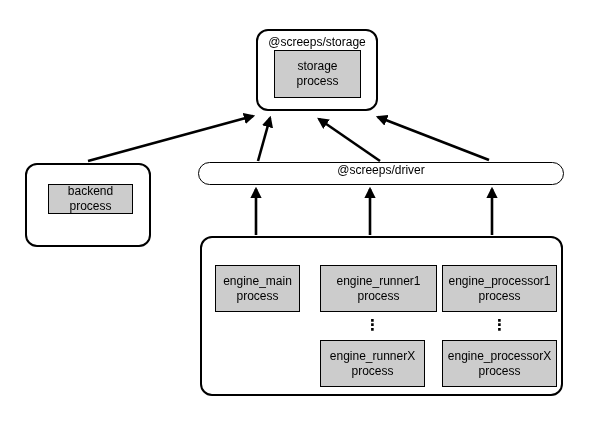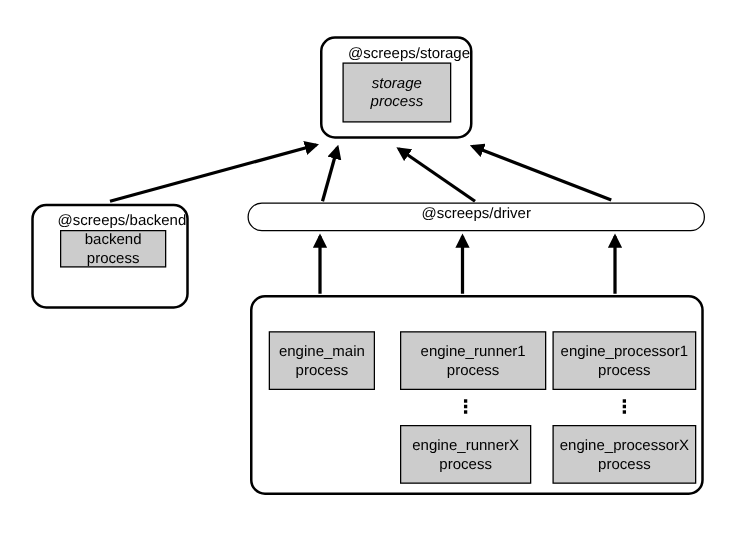--- a/index.html
+++ b/index.html
@@ -29,21 +29,21 @@
     position: absolute;
     background: var(--node-fill);
     border: 2px solid var(--node-stroke);
     border-radius: 12px;
   }
   .node-title {
     position: absolute;
     top: 4px;
     left: 0;
     width: 100%;
-    text-align: right;
+    text-align: center;
     font-size: 12px;
     line-height: 14px;
     color: var(--text);
   }
   .proc {
     position: absolute;
     background: var(--process-fill);
     border: 1.4px solid var(--process-stroke);
     display: flex;
     align-items: center;
@@ -84,26 +84,25 @@
   .arrow { stroke: var(--arrow); stroke-width: 2.6; }
   .arrowhead-shape { fill: var(--arrow); }
 </style>
 </head>
 <body>
 
 <div id="canvas">
 
   <div class="node" style="left:256px; top:29px; width:122px; height:82px;">
     <div class="node-title">@screeps/storage</div>
-    <div class="proc" style="left:16px; top:19px; width:87px; height:48px;font-style:italic;">storage
+    <div class="proc" style="left:16px; top:19px; width:87px; height:48px;">storage
 process</div>
   </div>
 
   <div class="node" style="left:25px; top:163px; width:126px; height:84px;">
-    <div class="node-title">@screeps/backend</div>
     <div class="proc" style="left:21px; top:19px; width:85px; height:30px;">backend
 process</div>
   </div>
 
   <div class="pill" style="left:198px; top:162px; width:366px; height:23px;">
     <span>@screeps/driver</span>
   </div>
 
   <div class="node" style="left:200px; top:236px; width:363px; height:160px;">
 

